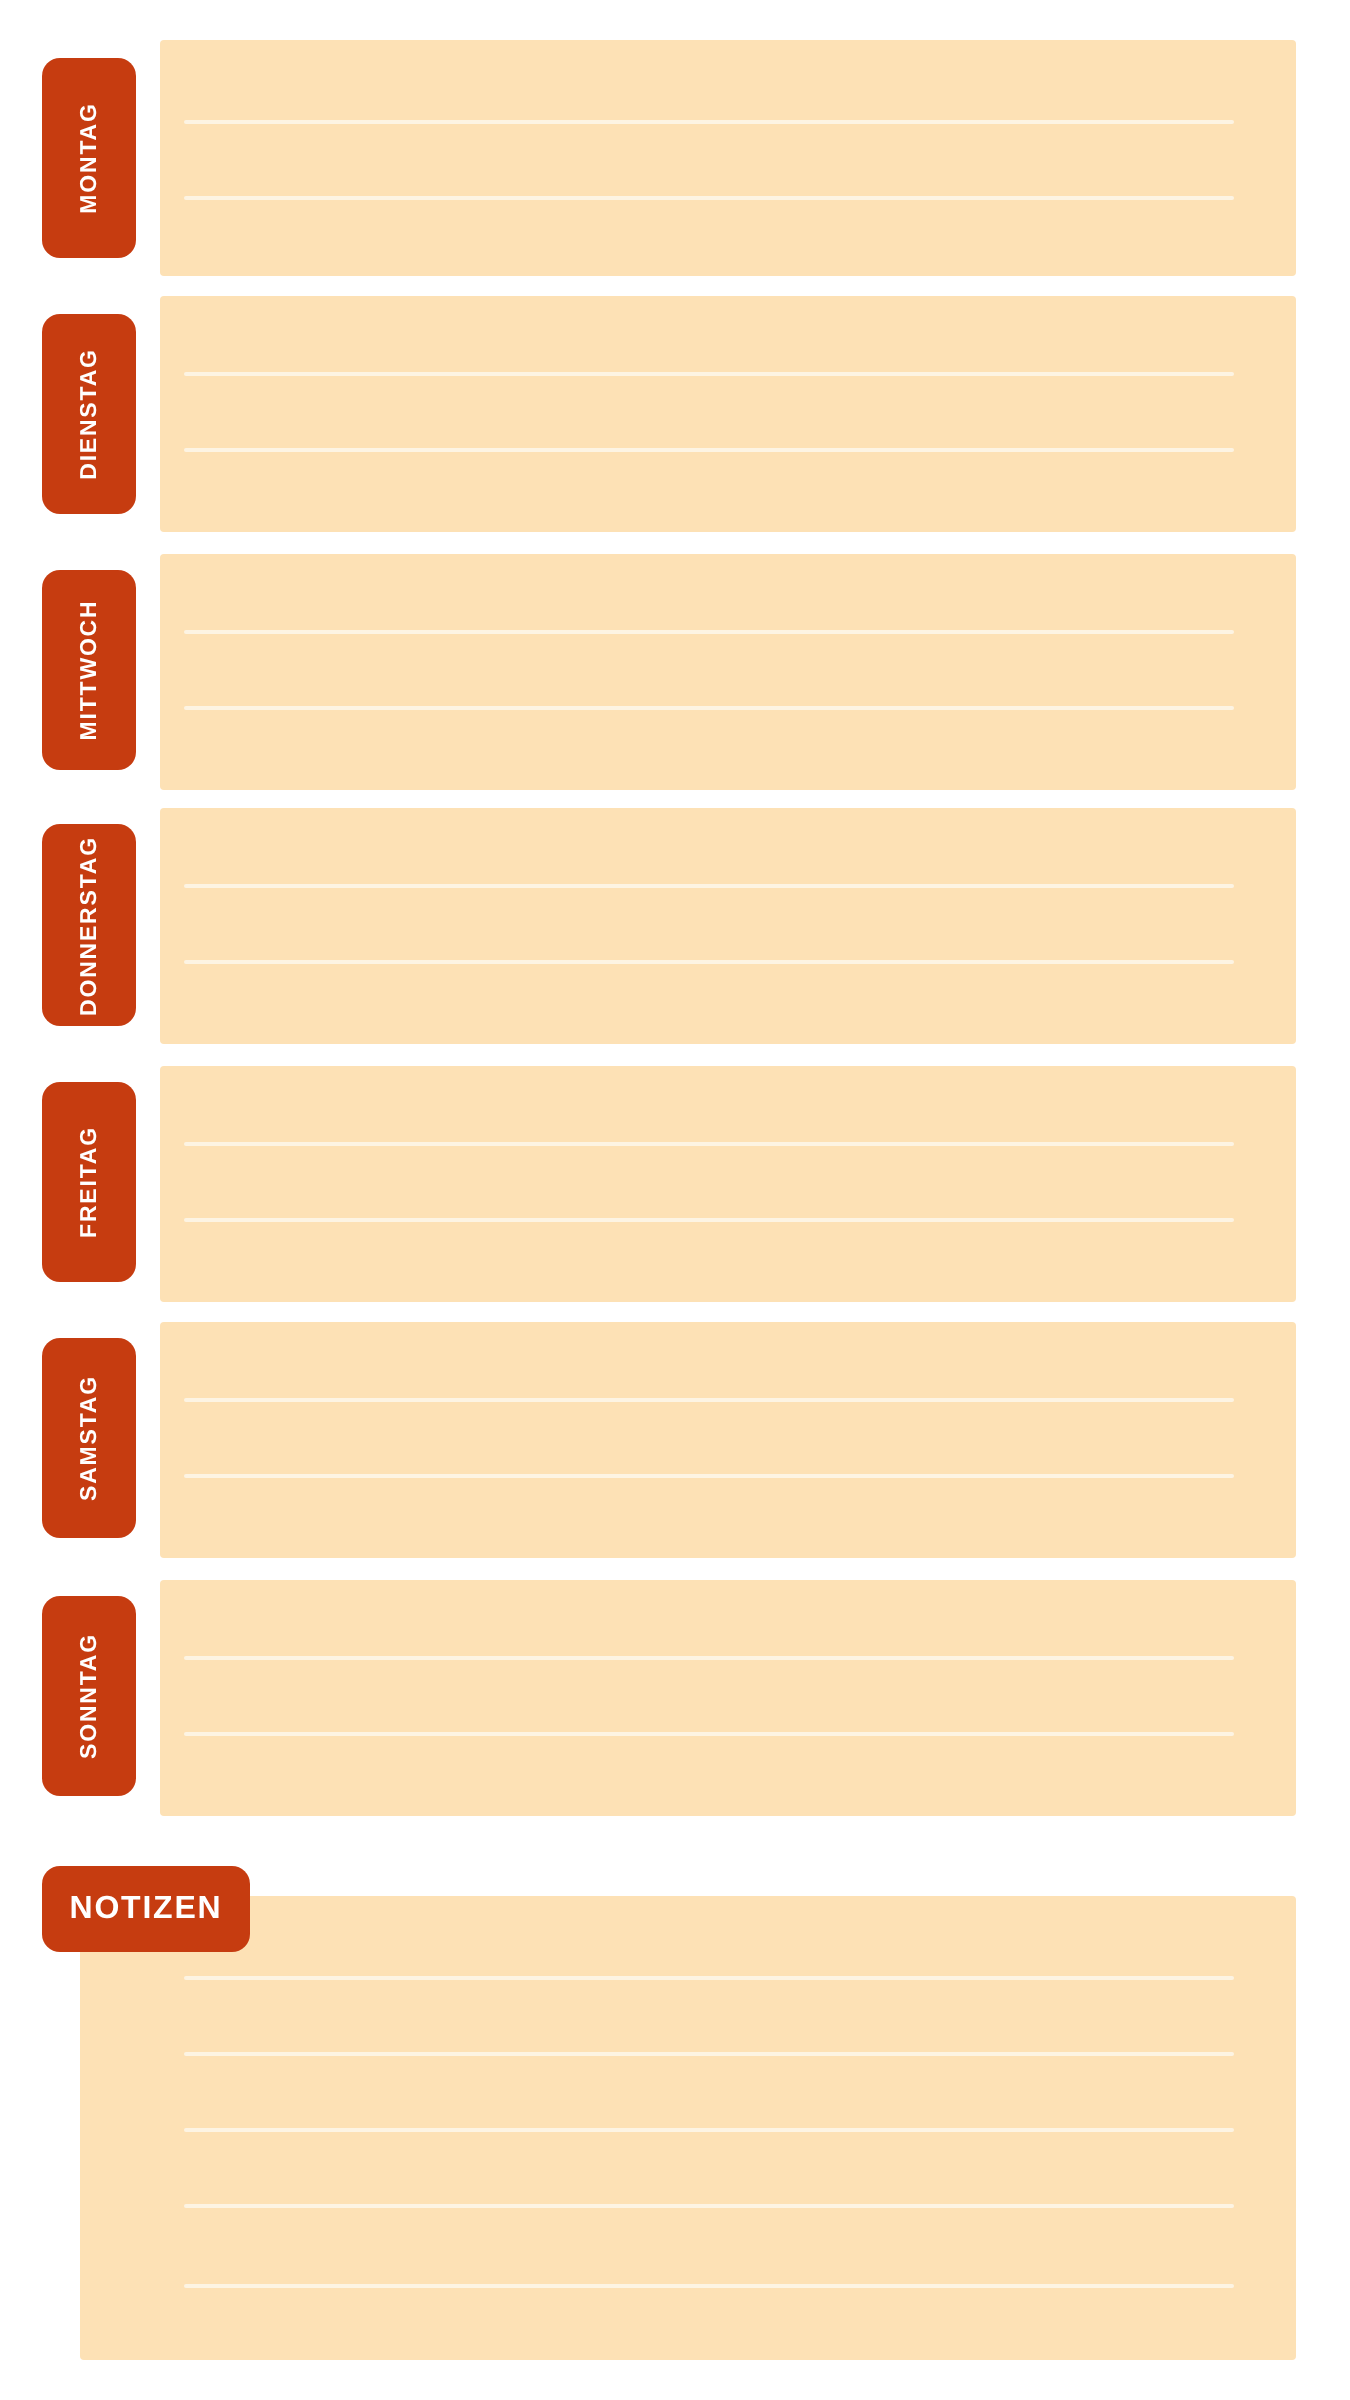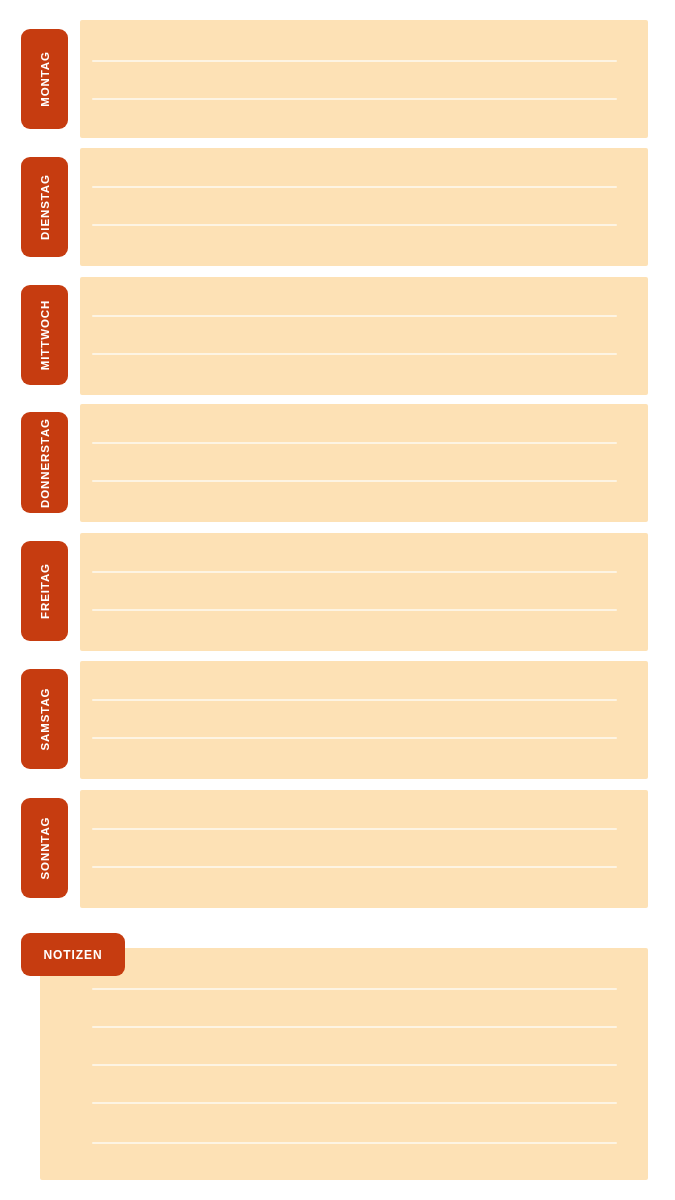--- a/index.html
+++ b/index.html
@@ -110,21 +110,21 @@
     z-index: 3;
   }
 
   #notes-tab .tab-label {
     position: absolute;
     left: 50%;
     top: 50%;
     transform: translate(-50%, -50%);
     white-space: nowrap;
     color: #ffffff;
-    font-size: 12px;
+    font-size: 16px;
     font-weight: bold;
     letter-spacing: 0.9px;
     font-family: "Liberation Sans", sans-serif;
   }
 </style>
 </head>
 <body>
 
 <div id="planner">
     <div class="day-row" style="top: 20px; height: 118px;">

